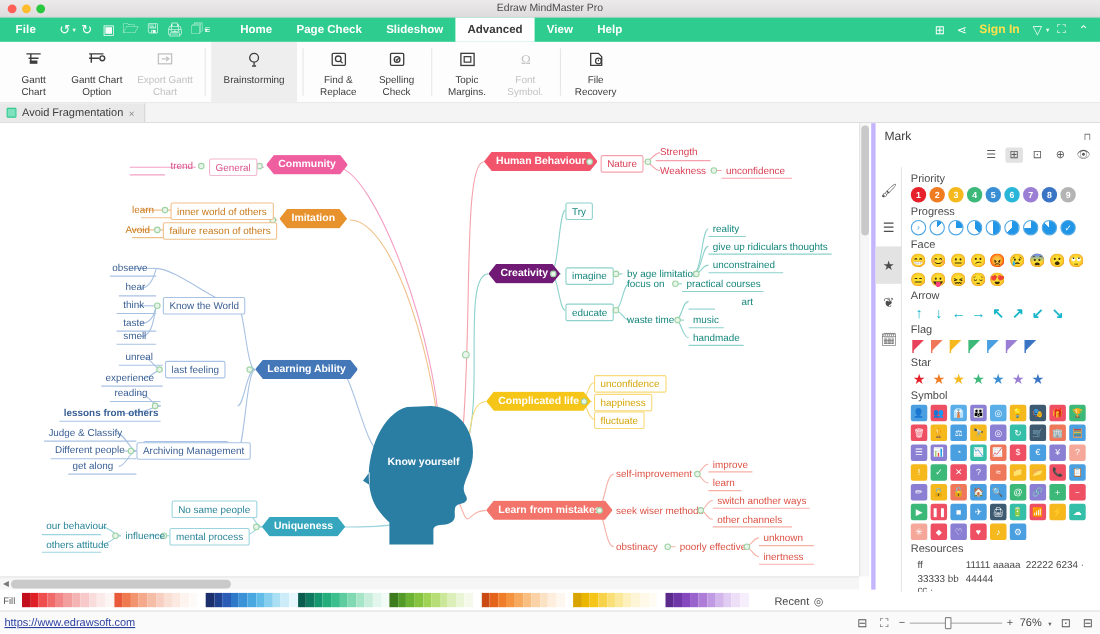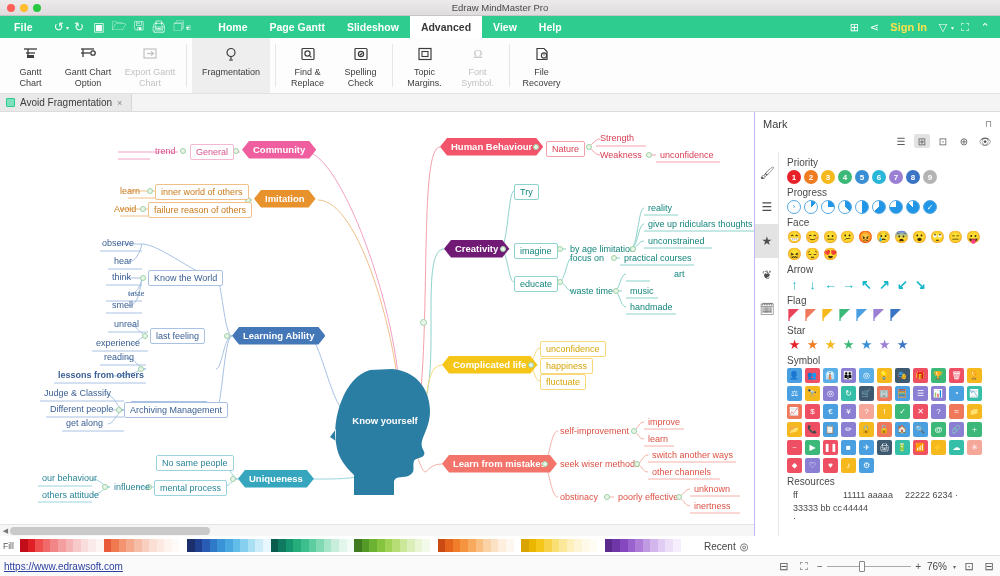--- a/index.html
+++ b/index.html
@@ -114,22 +114,22 @@
 
   
   .vscroll { position: absolute; right: 0; top: 112px; width: 9px; height: 412px; background: #f6f6f6; border-left: 1px solid #e4e4e4; }
   .vthumb { position: absolute; left: 1px; top: 2px; width: 7px; height: 100px; background: #c9c9c9; border-radius: 4px; }
   .hscroll { position: absolute; left: 0; top: 524px; width: 781px; height: 12px; background: #f6f6f6; border-top: 1px solid #e4e4e4; display:flex; align-items:center;}
   .hthumb { position: absolute; left: 10px; top: 2px; width: 200px; height: 8px; background: #c9c9c9; border-radius: 4px; }
   .h-arrow { width: 11px; text-align: center; font-size: 7px; color: #777; }
 
   
   .rpanel {
-    position: absolute; right: 0; top: 112px; width: 246px; height: 424px;
-    background: #ffffff; border-left: 1px solid #c4b5fd;
+    position: absolute; right: 0; top: 112px; width: 208px; height: 424px;
+    background: #ffffff; border-left: 4px solid #c4b5fd;
   }
   .rp-title { padding: 6px 8px 2px 8px; font-size: 11px; color: #3c3c3c; }
   .rp-pin { position: absolute; right: 8px; top: 7px; font-size: 9px; color: #7a7a7a; }
   .rp-toolbar { display: flex; justify-content: flex-end; gap: 5px; padding: 2px 7px 4px 0; }
   .rp-tb { width: 16px; height: 14px; display:flex; align-items:center; justify-content:center; font-size: 10px; color: #5b5b5b; border-radius: 2px;}
   .rp-tb.on { background: #e2e2e2; }
   .rp-body { display: flex; height: 386px; }
   .rp-side { width: 24px; border-right: 1px solid #e6e6e6; padding-top: 4px; }
   .rp-sideic {
     width: 24px; height: 34px; display: flex; align-items: center; justify-content: center;
@@ -197,21 +197,21 @@
       <div class="qa-btn">▣</div>
       <div class="qa-btn">🗁</div>
       <div class="qa-btn">🖫</div>
       <div class="qa-btn">🖨</div>
       <div class="qa-btn">🗇</div>
       <div class="qa-caret">▾</div>
       <div class="qa-caret">☰</div>
     </div>
     <div class="menu-tabs">
       <div class="mtab">Home</div>
-      <div class="mtab">Page Gantt</div>
+      <div class="mtab">Page Check</div>
       <div class="mtab">Slideshow</div>
       <div class="mtab active">Advanced</div>
       <div class="mtab">View</div>
       <div class="mtab">Help</div>
     </div>
     <div class="menu-right">
       <div class="mr-ic">⊞</div>
       <div class="mr-ic">⋖</div>
       <div class="signin">Sign In</div>
       <div class="mr-ic">▽</div>
@@ -269,21 +269,21 @@
     <div class="rgroup">
       <div class="ritem active" style="width:78px">
         <div class="ricon">
           <svg width="18" height="17" viewBox="0 0 18 17">
               <circle cx="9" cy="6.5" r="4" fill="none" stroke="#3d3d3d" stroke-width="1.2"></circle>
               <line x1="9" y1="10.5" x2="9" y2="13.5" stroke="#3d3d3d" stroke-width="1.2"></line>
               <line x1="7.2" y1="14" x2="10.8" y2="14" stroke="#3d3d3d" stroke-width="1.2"></line>
             </svg>
         </div>
         <div class="rlabel">
-            <div>Fragmentation</div>
+            <div>Brainstorming</div>
           </div>
       </div>
     </div>
     <div class="rsep"></div>
     <div class="rgroup">
       <div class="ritem">
         <div class="ricon">
           <svg width="18" height="16" viewBox="0 0 18 16">
               <rect x="3" y="2.5" width="12" height="11" rx="1" fill="none" stroke="#3d3d3d" stroke-width="1.2"></rect>
               <circle cx="8.5" cy="7.5" r="2.6" fill="none" stroke="#3d3d3d" stroke-width="1.2"></circle>
@@ -501,21 +501,21 @@
     <div class="dot sm" style="left:140px; top:94px;"></div>
     <div class="node n-leaf" style="left:110px; top:91px; color:#c97a1c;">Avoid</div>
 
     <div class="node n-main" style="left:232px; top:215px; background:#4477b8;">Learning Ability</div>
     <div class="dot sm" style="left:224px; top:221px;"></div>
     <div class="node n-box" style="left:148px; top:158px; border-color:#a9c2e3; color:#3a5f93;">Know the World</div>
     <div class="dot sm" style="left:140px; top:163px;"></div>
     <div class="node n-leaf" style="left:98px; top:125px; color:#3a5f93;">observe</div>
     <div class="node n-leaf" style="left:110px; top:143px; color:#3a5f93;">hear</div>
     <div class="node n-leaf" style="left:108px; top:159px; color:#3a5f93;">think</div>
-    <div class="node n-leaf" style="left:124px; top:175px; color:#3a5f93;font-family:Liberation Serif, serif;">taste</div>
+    <div class="node n-leaf" style="left:108px; top:175px; color:#3a5f93;">taste</div>
     <div class="node n-leaf" style="left:108px; top:187px; color:#3a5f93;">smell</div>
     <div class="node n-box" style="left:150px; top:216px; border-color:#a9c2e3; color:#3a5f93;">last feeling</div>
     <div class="dot sm" style="left:142px; top:221px;"></div>
     <div class="node n-leaf" style="left:110px; top:206px; color:#3a5f93;">unreal</div>
     <div class="node n-leaf" style="left:92px; top:225px; color:#3a5f93;">experience</div>
     <div class="node n-box" style="left:130px; top:249px; border-color:#a9c2e3; color:#3a5f93;margin-top:40px;">understand truth</div>
     <div class="dot sm" style="left:138px; top:254px;"></div>
     <div class="node n-leaf" style="left:100px; top:239px; color:#3a5f93;">reading</div>
     <div class="node n-leaf" style="left:54px; top:257px; color:#3a5f93;font-weight:bold;">lessons from others</div>
     <div class="node n-box" style="left:124px; top:290px; border-color:#a9c2e3; color:#3a5f93;">Archiving Management</div>

